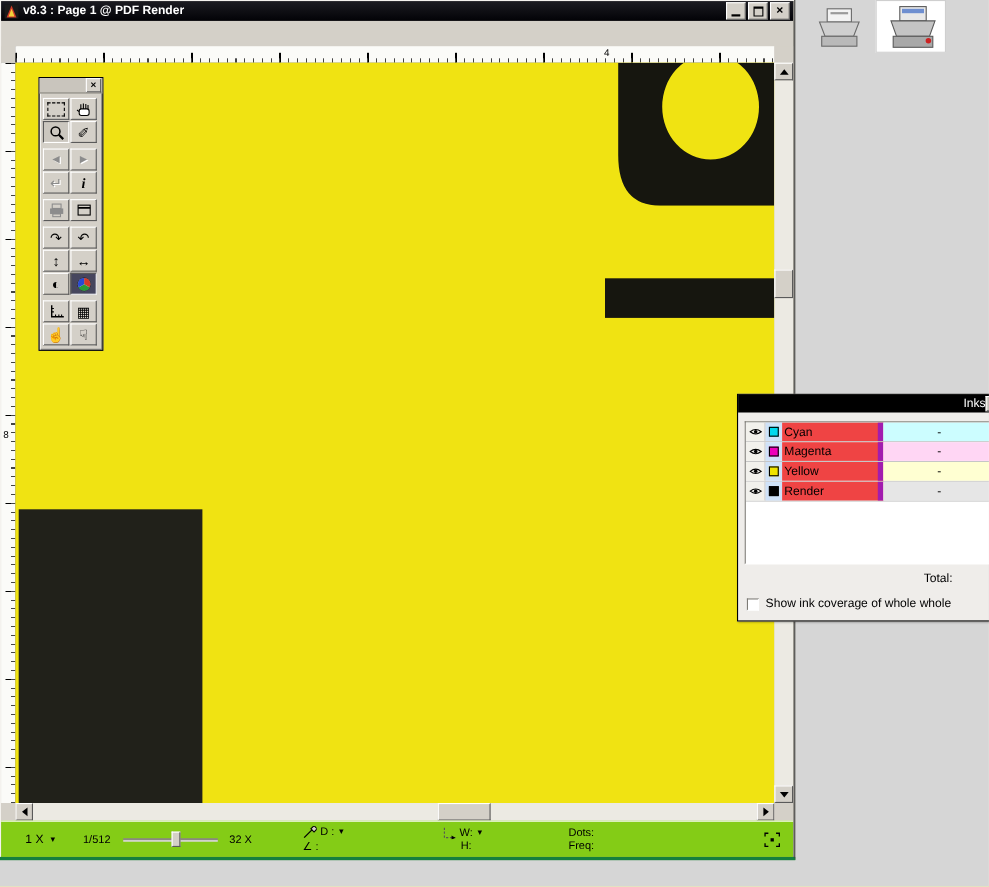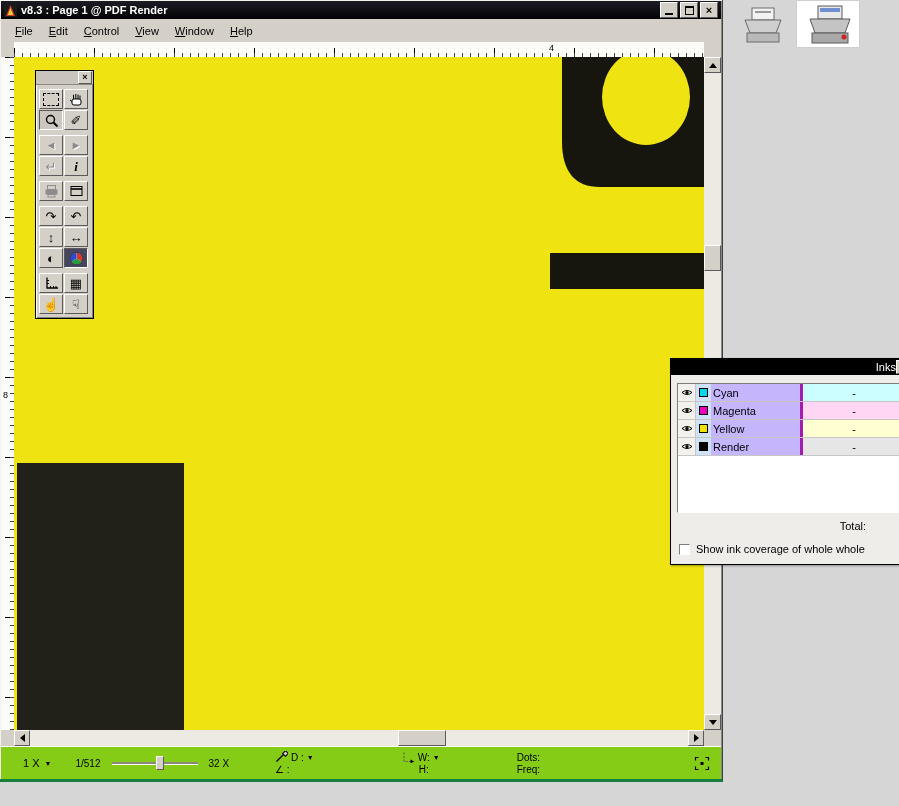--- a/index.html
+++ b/index.html
@@ -103,21 +103,21 @@
   .inks-title-text{color:#fff;font-size:11px;flex:1;}
   .inks-close{width:13px;height:12px;background:#d4d0c8;border:1px solid;border-color:#fff #5a5a5a #5a5a5a #fff;
     display:flex;align-items:center;justify-content:center;font-size:10px;font-weight:bold;line-height:1;}
   .inks-list{position:absolute;left:6px;top:24px;width:231px;height:130px;background:#fff;
     border:1px solid;border-color:#7e7c76 #fff #fff #7e7c76;box-sizing:border-box;overflow:hidden;}
   .ink-row{display:flex;height:17px;border-bottom:1px solid #c6c6c6;}
   .ink-row.header{background:#b9d2ee;border-bottom:1px solid #8aa4c4;font-size:11px;}
   .cell{display:flex;align-items:center;box-sizing:border-box;font-size:11px;}
   .cell.eye{width:18px;justify-content:center;background:#f2f1ec;border-right:1px solid #c6c6c6;}
   .cell.swatch-cell{width:15px;justify-content:center;background:#cfe2f8;}
-  .cell.name{width:92px;padding-left:2px;background:#c4b5fd;border-right:3px solid #a21caf;}
+  .cell.name{width:92px;padding-left:2px;background:#ef4444;border-right:5px solid #a21caf;}
   .cell.covers{width:102px;justify-content:center;}
   .header .cell{background:#b9d2ee !important;}
   .header .cell.name{border-right:1px solid #8aa4c4;}
   .swatch{width:9px;height:9px;border:1px solid #000;box-sizing:border-box;}
   .inks-total{position:absolute;right:48px;top:161px;font-size:11px;}
   .inks-check{position:absolute;left:8px;top:184px;display:flex;align-items:center;gap:6px;}
   .checkbox{width:11px;height:11px;background:#fff;border:1px solid;border-color:#7e7c76 #fff #fff #7e7c76;box-sizing:border-box;}
   .inks-check-label{font-size:11px;}
 
   
@@ -158,28 +158,20 @@
           <span class="min-glyph"></span>
         </span>
       <span class="win-btn">
           <span class="restore-glyph"></span>
         </span>
       <span class="win-btn">
           <span class="close-glyph">×</span>
         </span>
     </div>
 
-    <div class="menubar">
-      <span class="menu-item">File</span>
-      <span class="menu-item">Edit</span>
-      <span class="menu-item">Control</span>
-      <span class="menu-item">View</span>
-      <span class="menu-item">Window</span>
-      <span class="menu-item">Help</span>
-    </div>
 
     <div class="ruler-corner"></div>
     <div class="ruler-h"></div>
     <div class="ruler-h-gap"></div>
     <span class="ruler-num h">4</span>
     <div class="ruler-v"></div>
     <span class="ruler-num v">8</span>
 
     <div class="canvas">
       <svg class="page-art-glyph" width="160" height="130" viewBox="0 0 160 130">

